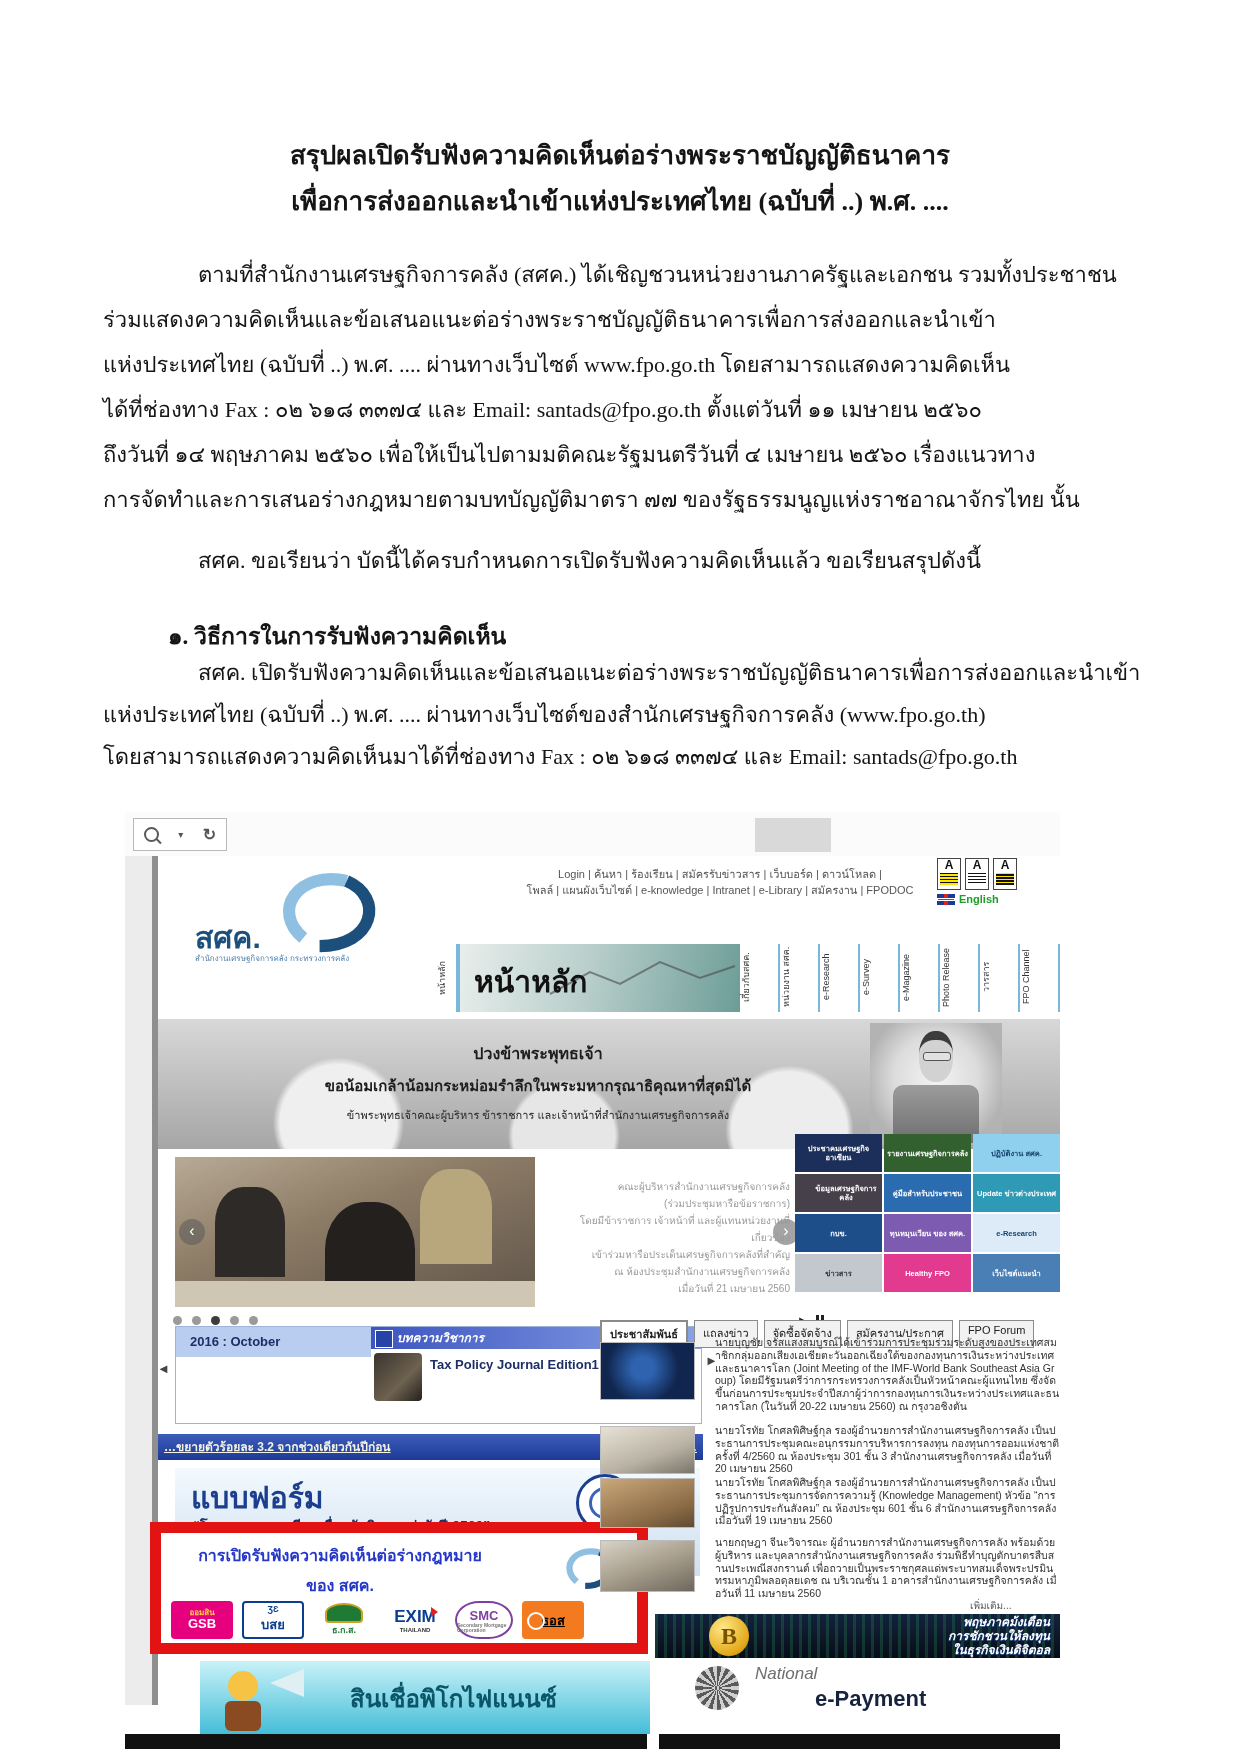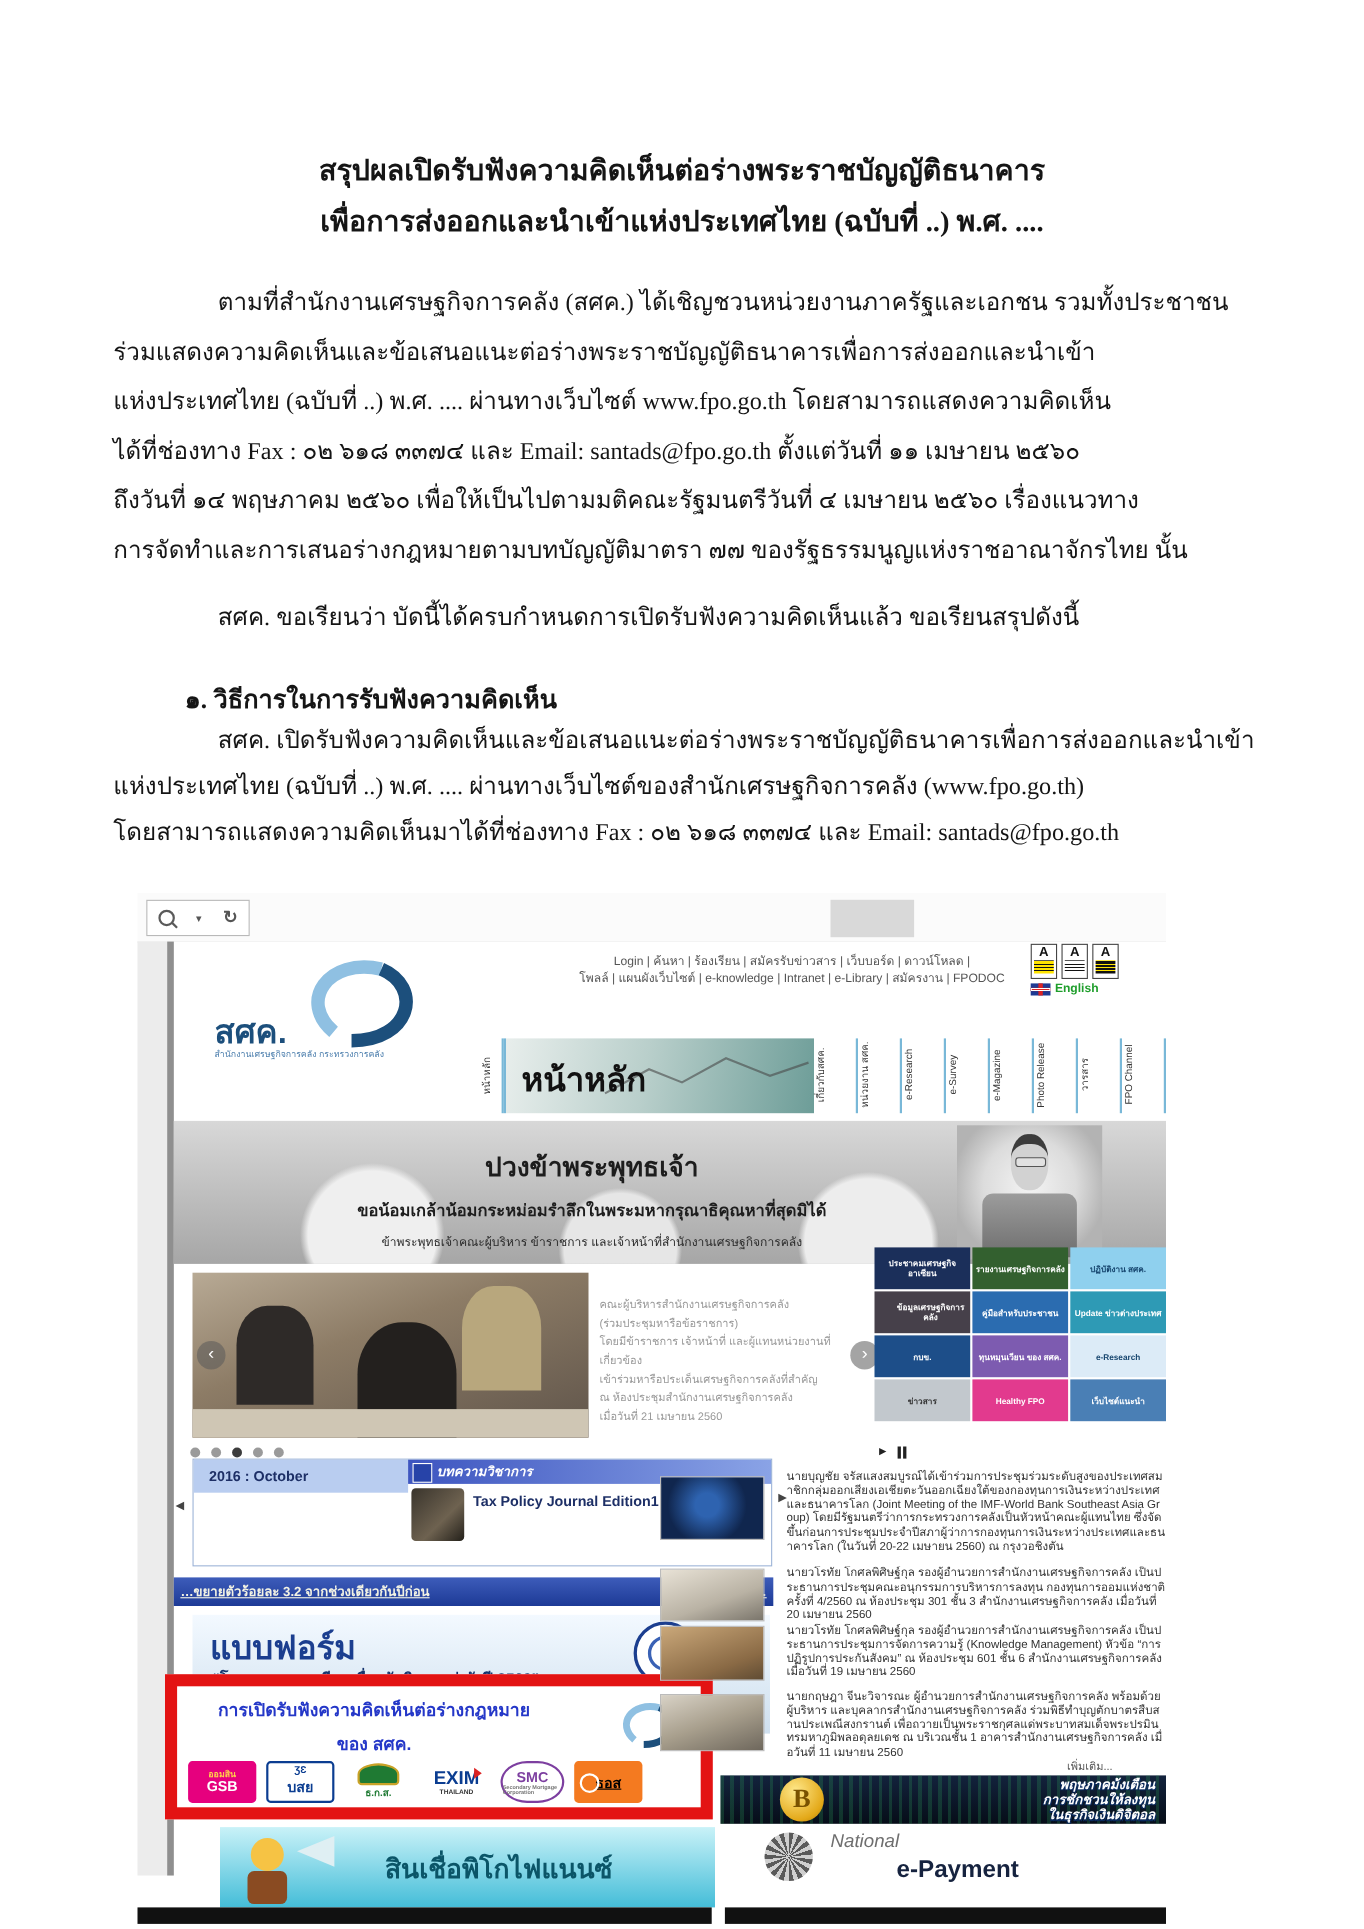--- a/index.html
+++ b/index.html
@@ -56,38 +56,38 @@
   .nav-item{width:40px;height:68px;border-left:2px solid #79b8d8;writing-mode:vertical-rl;transform:rotate(180deg);
             font-size:9px;color:#333;text-align:center;line-height:13px;padding-top:2px;box-sizing:border-box;}
   
   .memorial{position:absolute;left:33px;top:163px;width:902px;height:130px;
             background:
               radial-gradient(circle at 20% 80%, #efefef 0 8%, transparent 9%),
               radial-gradient(circle at 45% 90%, #e6e6e6 0 10%, transparent 11%),
               radial-gradient(circle at 70% 85%, #ededed 0 9%, transparent 10%),
               linear-gradient(180deg,#d8d8d8,#a6a6a6);}
   .mem-text{position:absolute;left:120px;top:22px;width:520px;text-align:center;color:#1d1d1d;}
-  .mem1{font-size:24px;font-weight:bold;}
+  .mem1{font-size:16px;font-weight:bold;}
   .mem2{font-size:15px;font-weight:bold;margin-top:8px;}
   .mem3{font-size:11px;margin-top:8px;color:#2a2a2a;}
   .portrait{position:absolute;right:58px;top:4px;width:132px;height:122px;
             background:radial-gradient(ellipse at 50% 45%,#f3f3f3 0%,#dcdcdc 45%,#b3b3b3 75%);}
   .portrait .head{width:34px;height:42px;background:#d2d2d2;border-radius:45%;margin:8px auto 0;border-top:9px solid #3c3c3c;position:relative;}
   .portrait .head::after{content:"";position:absolute;left:4px;top:12px;width:26px;height:7px;border:1px solid #555;border-radius:3px;background:rgba(255,255,255,.35);}
   .portrait .torso{width:86px;height:58px;background:linear-gradient(#9c9c9c,#6e6e6e);border-radius:10px 10px 0 0;margin:3px auto 0;}
   
   .photo{position:absolute;left:50px;top:301px;width:360px;height:150px;
          background:linear-gradient(160deg,#b8aa95 0%,#8d7c66 40%,#5f544a 100%);overflow:hidden;}
   .photo .p1{position:absolute;left:40px;top:30px;width:70px;height:90px;background:#2e2a28;border-radius:40% 40% 0 0;}
   .photo .p2{position:absolute;left:150px;top:45px;width:90px;height:105px;background:#23201e;border-radius:45% 45% 0 0;}
   .photo .p3{position:absolute;left:245px;top:12px;width:72px;height:95px;background:#b8a77d;border-radius:40% 40% 0 0;}
   .photo .tbl{position:absolute;left:0;bottom:0;width:360px;height:26px;background:#cfc6b4;}
   .arrow{position:absolute;width:26px;height:26px;border-radius:50%;background:rgba(90,90,90,.55);color:#fff;
          text-align:center;line-height:24px;font-size:16px;}
-  .caption{position:absolute;left:420px;top:322px;width:245px;text-align:left;font-size:10px;color:#999;
+  .caption{position:absolute;left:420px;top:322px;width:245px;text-align:right;font-size:10px;color:#999;
            line-height:17px;filter:blur(0.6px);}
   .dots{position:absolute;left:48px;top:460px;display:flex;gap:10px;}
   .dot{width:9px;height:9px;border-radius:50%;background:#9a9a9a;}
   .dot.active{background:#3c3c3c;}
   .playpause{position:absolute;left:672px;top:458px;font-size:11px;color:#222;display:flex;gap:8px;align-items:center;}
   .pp-pause{display:flex;gap:2px;}
   .pp-pause i{display:block;width:3px;height:11px;background:#222;}
   
   .tiles{position:absolute;left:670px;top:278px;width:265px;display:grid;grid-template-columns:repeat(3,1fr);gap:2px;}
   .tile{height:38px;color:#fff;font-size:7.5px;font-weight:bold;text-align:center;display:flex;align-items:center;
@@ -382,20 +382,27 @@
         </div>
       </div>
 
       <div class="pico">
         <div class="guy"></div>
         <div class="bodyg"></div>
         <div class="mega"></div>
         <div class="txt">สินเชื่อพิโกไฟแนนซ์</div>
       </div>
 
+      <div class="ntabs">
+        <span class="ntab active">ประชาสัมพันธ์</span>
+        <span class="ntab">แถลงข่าว</span>
+        <span class="ntab">จัดซื้อจัดจ้าง</span>
+        <span class="ntab">สมัครงาน/ประกาศ</span>
+        <span class="ntab">FPO Forum</span>
+      </div>
 
       <div class="nitem-thumb th1" style="top:486px;"></div>
       <div class="nitem-text" style="top:480px;height:87px;">นายบุญชัย จรัสแสงสมบูรณ์ได้เข้าร่วมการประชุมร่วมระดับสูงของประเทศสมาชิกกลุ่มออกเสียงเอเชียตะวันออกเฉียงใต้ของกองทุนการเงินระหว่างประเทศและธนาคารโลก (Joint Meeting of the IMF-World Bank Southeast Asia Group) โดยมีรัฐมนตรีว่าการกระทรวงการคลังเป็นหัวหน้าคณะผู้แทนไทย ซึ่งจัดขึ้นก่อนการประชุมประจำปีสภาผู้ว่าการกองทุนการเงินระหว่างประเทศและธนาคารโลก (ในวันที่ 20-22 เมษายน 2560) ณ กรุงวอชิงตัน</div>
 
       <div class="nitem-thumb th2" style="top:570px;height:48px;"></div>
       <div class="nitem-text" style="top:568px;height:51px;">นายวโรทัย โกศลพิศิษฐ์กุล รองผู้อำนวยการสำนักงานเศรษฐกิจการคลัง เป็นประธานการประชุมคณะอนุกรรมการบริหารการลงทุน กองทุนการออมแห่งชาติ ครั้งที่ 4/2560 ณ ห้องประชุม 301 ชั้น 3 สำนักงานเศรษฐกิจการคลัง เมื่อวันที่ 20 เมษายน 2560</div>
 
       <div class="nitem-thumb th3" style="top:622px;height:50px;"></div>
       <div class="nitem-text" style="top:620px;height:56px;">นายวโรทัย โกศลพิศิษฐ์กุล รองผู้อำนวยการสำนักงานเศรษฐกิจการคลัง เป็นประธานการประชุมการจัดการความรู้ (Knowledge Management) หัวข้อ “การปฏิรูปการประกันสังคม” ณ ห้องประชุม 601 ชั้น 6 สำนักงานเศรษฐกิจการคลัง เมื่อวันที่ 19 เมษายน 2560</div>
 

